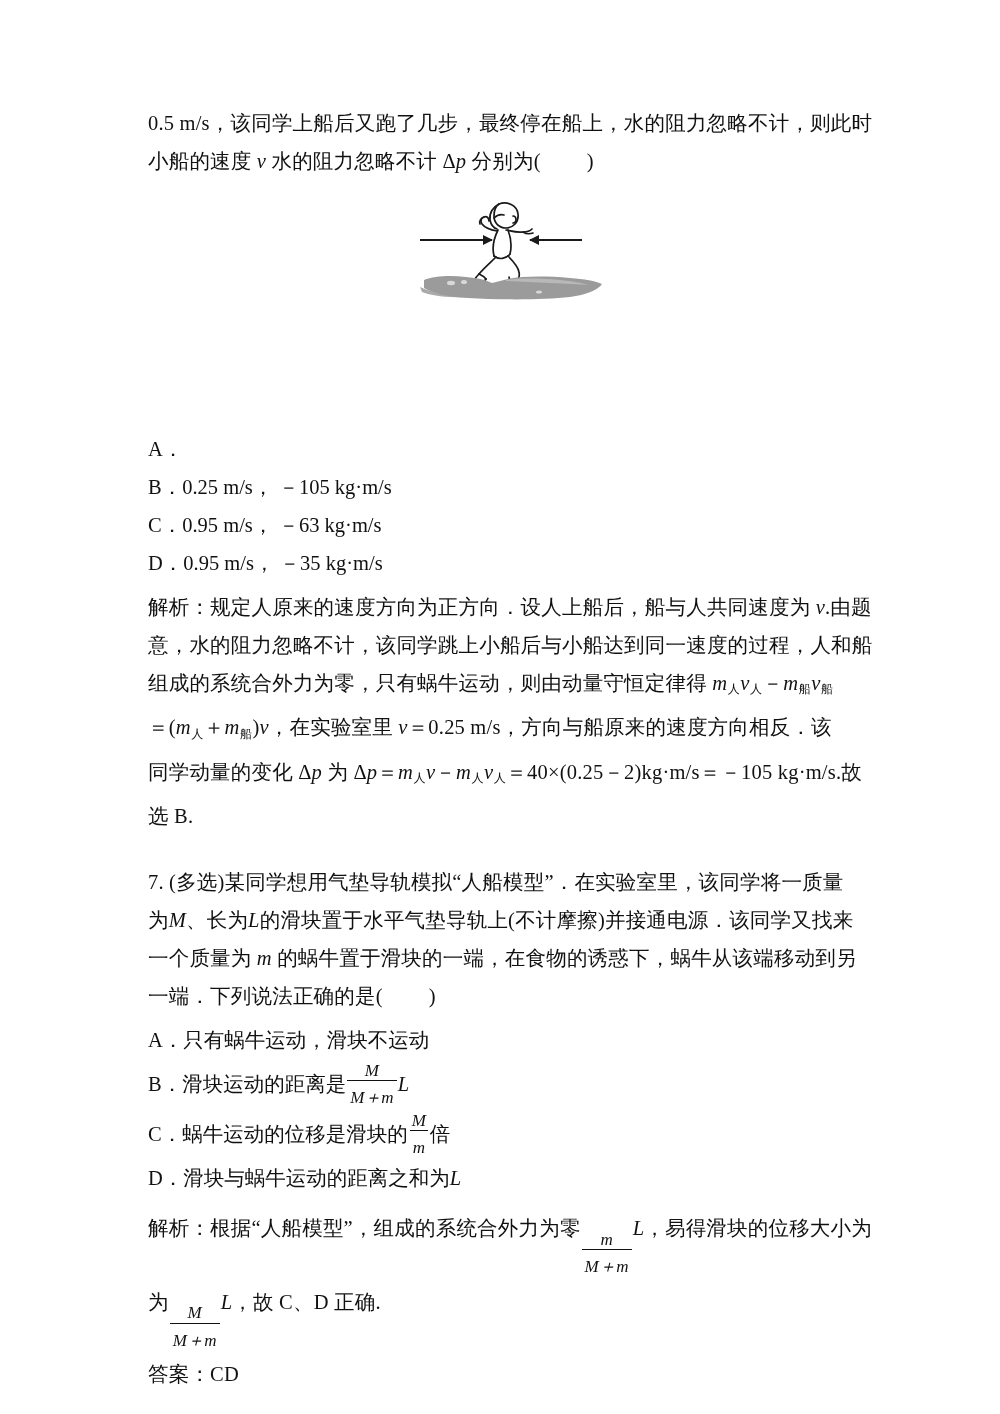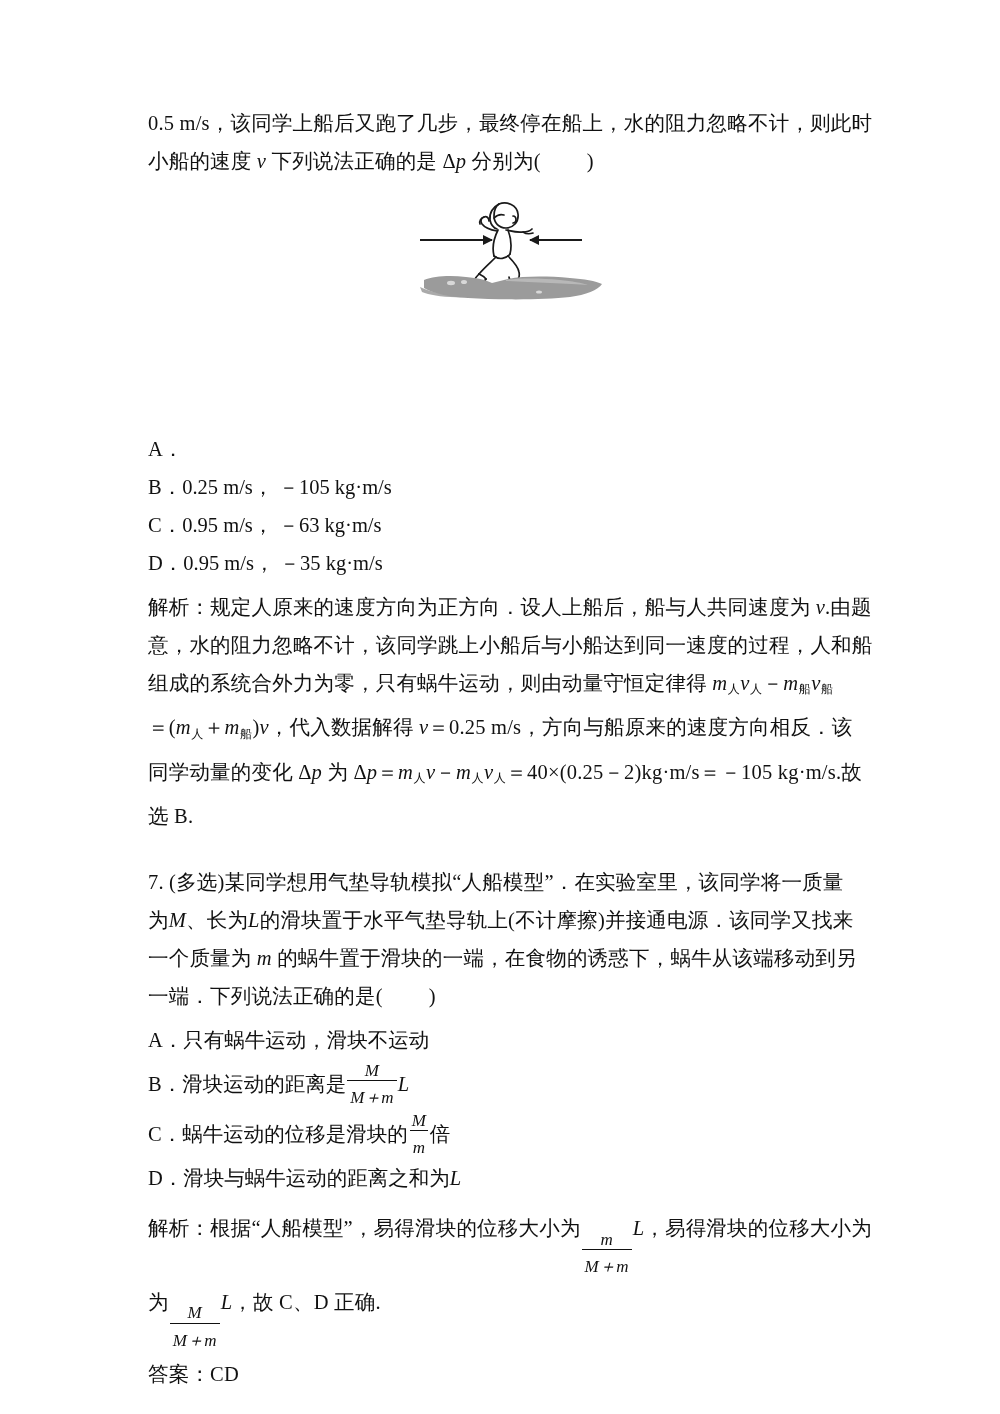--- a/index.html
+++ b/index.html
@@ -148,21 +148,21 @@
 </head>
 <body>
 
 <div class="page">
   <div class="content">
 
     <div class="line">
       <span>0.5 m/s</span><span>，该同学上船后又跑了几步，最终停在船上，水的阻力忽略不计，则此时</span>
     </div>
     <div class="line">
-      <span>小船的速度 </span><i class="v">v</i><span> 下列说法正确的是 Δ</span><i class="p">p</i><span> 分别为(</span><span style="display:inline-block;width:46px"></span><span>)</span>
+      <span>小船的速度 </span><i class="v">v</i><span> 水的阻力忽略不计 Δ</span><i class="p">p</i><span> 分别为(</span><span style="display:inline-block;width:46px"></span><span>)</span>
     </div>
 
     <div class="gap-md"></div>
 
     <div class="figure" style="position:relative;">
       <div class="fig-wrap">
         <div class="arrow-l"></div>
         <div class="arrow-r"></div>
 
         <svg class="runner" viewBox="0 0 86 88">
@@ -235,21 +235,21 @@
     <div class="line">
       <span class="bold">解析：</span><span>规定人原来的速度方向为正方向．设人上船后，船与人共同速度为 </span><i class="v">v</i><span>.由题</span>
     </div>
     <div class="line">
       <span>意，水的阻力忽略不计，该同学跳上小船后与小船达到同一速度的过程，人和船</span>
     </div>
     <div class="line">
       <span>组成的系统合外力为零，只有蜗牛运动，则由动量守恒定律得 </span><i class="m">m</i><span class="sub">人</span><i class="v">v</i><span class="sub">人</span><span class="up">－</span><i class="m">m</i><span class="sub">船</span><i class="v">v</i><span class="sub">船</span>
     </div>
     <div class="line">
-      <span>＝(</span><i class="m">m</i><span class="sub">人</span><span class="up">＋</span><i class="m">m</i><span class="sub">船</span><span>)</span><i class="v">v</i><span>，代入数据解得 </span><i class="v">v</i><span>＝0.25 m/s，方向与船原来的速度方向相反．该</span>
+      <span>＝(</span><i class="m">m</i><span class="sub">人</span><span class="up">＋</span><i class="m">m</i><span class="sub">船</span><span>)</span><i class="v">v</i><span>，在实验室里 </span><i class="v">v</i><span>＝0.25 m/s，方向与船原来的速度方向相反．该</span>
     </div>
     <div class="line">
       <span>同学动量的变化 Δ</span><i class="p">p</i><span> 为 Δ</span><i class="p">p</i><span class="up">＝</span><i class="m">m</i><span class="sub">人</span><i class="v">v</i><span class="up">－</span><i class="m">m</i><span class="sub">人</span><i class="v">v</i><span class="sub">人</span><span>＝40×(0.25－2)kg·m/s＝－105 kg·m/s.故</span>
     </div>
     <div class="line">
       <span>选 B.</span>
     </div>
 
     <div class="gap-sm"></div>
 
@@ -298,21 +298,21 @@
 
     <div class="opt">
       <span class="opt-label">D．</span>
       <span>滑块与蜗牛运动的距离之和为 </span>
         <i class="L">L</i>
     </div>
 
     <div class="gap-sm"></div>
 
     <div class="line" style="line-height:50px">
-      <span class="bold">解析：</span><span>根据“人船模型”，易得滑块的位移大小为</span><span class="frac">
+      <span class="bold">解析：</span><span>根据“人船模型”，组成的系统合外力为零</span><span class="frac">
           <span class="num">m</span>
           <span class="den">M＋m</span>
         </span><i class="L">L</i><span>，易得滑块的位移大小为</span>
     </div>
     <div class="line" style="line-height:52px">
       <span>为</span><span class="frac">
           <span class="num">M</span>
           <span class="den">M＋m</span>
         </span><i class="L">L</i><span>，故 C、D 正确.</span>
     </div>

